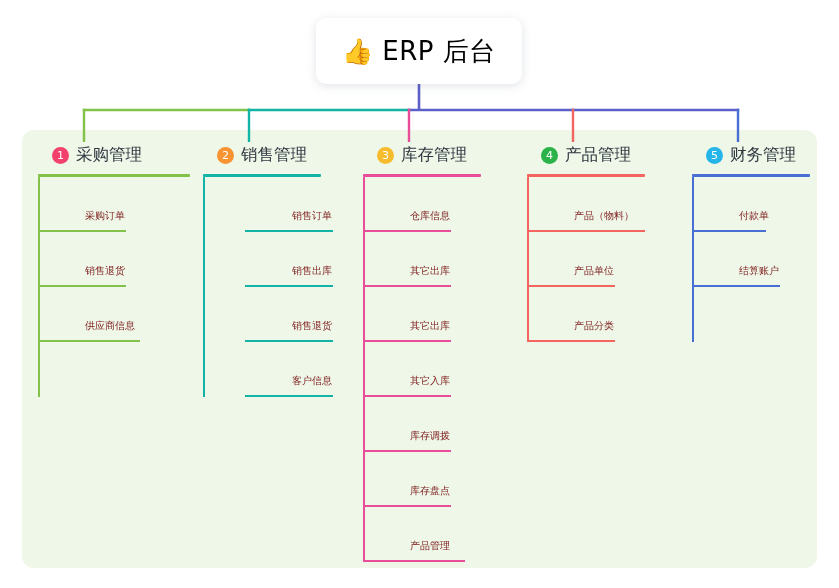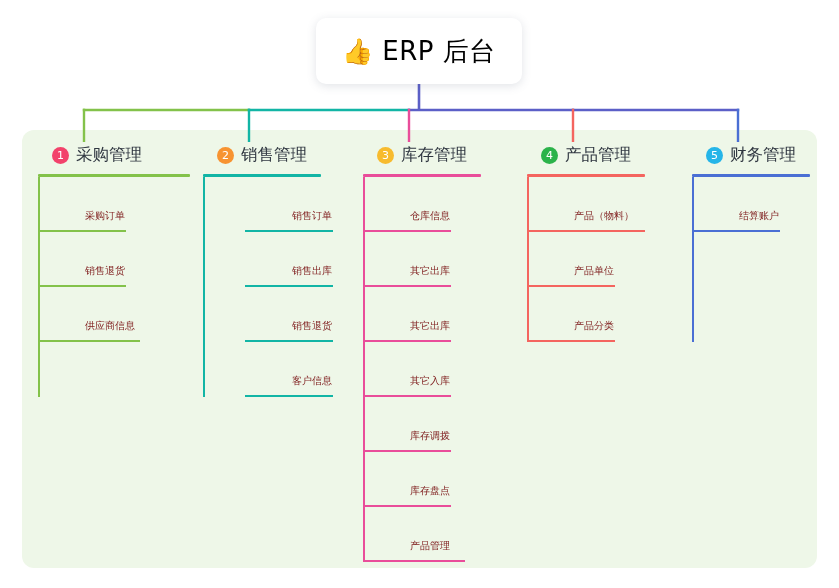--- a/index.html
+++ b/index.html
@@ -199,19 +199,23 @@
       </div>
       <div class="col" style="left: 692px; width: 118px;">
         <div class="col-head">
           <span class="badge" style="background: rgb(37, 181, 232);">5</span>
           <span class="col-title">财务管理</span>
         </div>
         <div class="head-rule" style="background: rgb(74, 111, 212); width: 118px;"></div>
         <div class="leaves" style="height: 165px;">
           <div class="spine" style="background: rgb(74, 111, 212); height: 165px;"></div>
           <div class="leaf">
+            <span class="leaf-label">付款单</span>
+            <div class="leaf-rule" style="background: rgb(74, 111, 212); width: 74px;"></div>
+          </div>
+          <div class="leaf">
             <span class="leaf-label">结算账户</span>
             <div class="leaf-rule" style="background: rgb(74, 111, 212); width: 88px;"></div>
           </div>
         </div>
       </div>
     </div>
 </div>
 
 </body></html>

